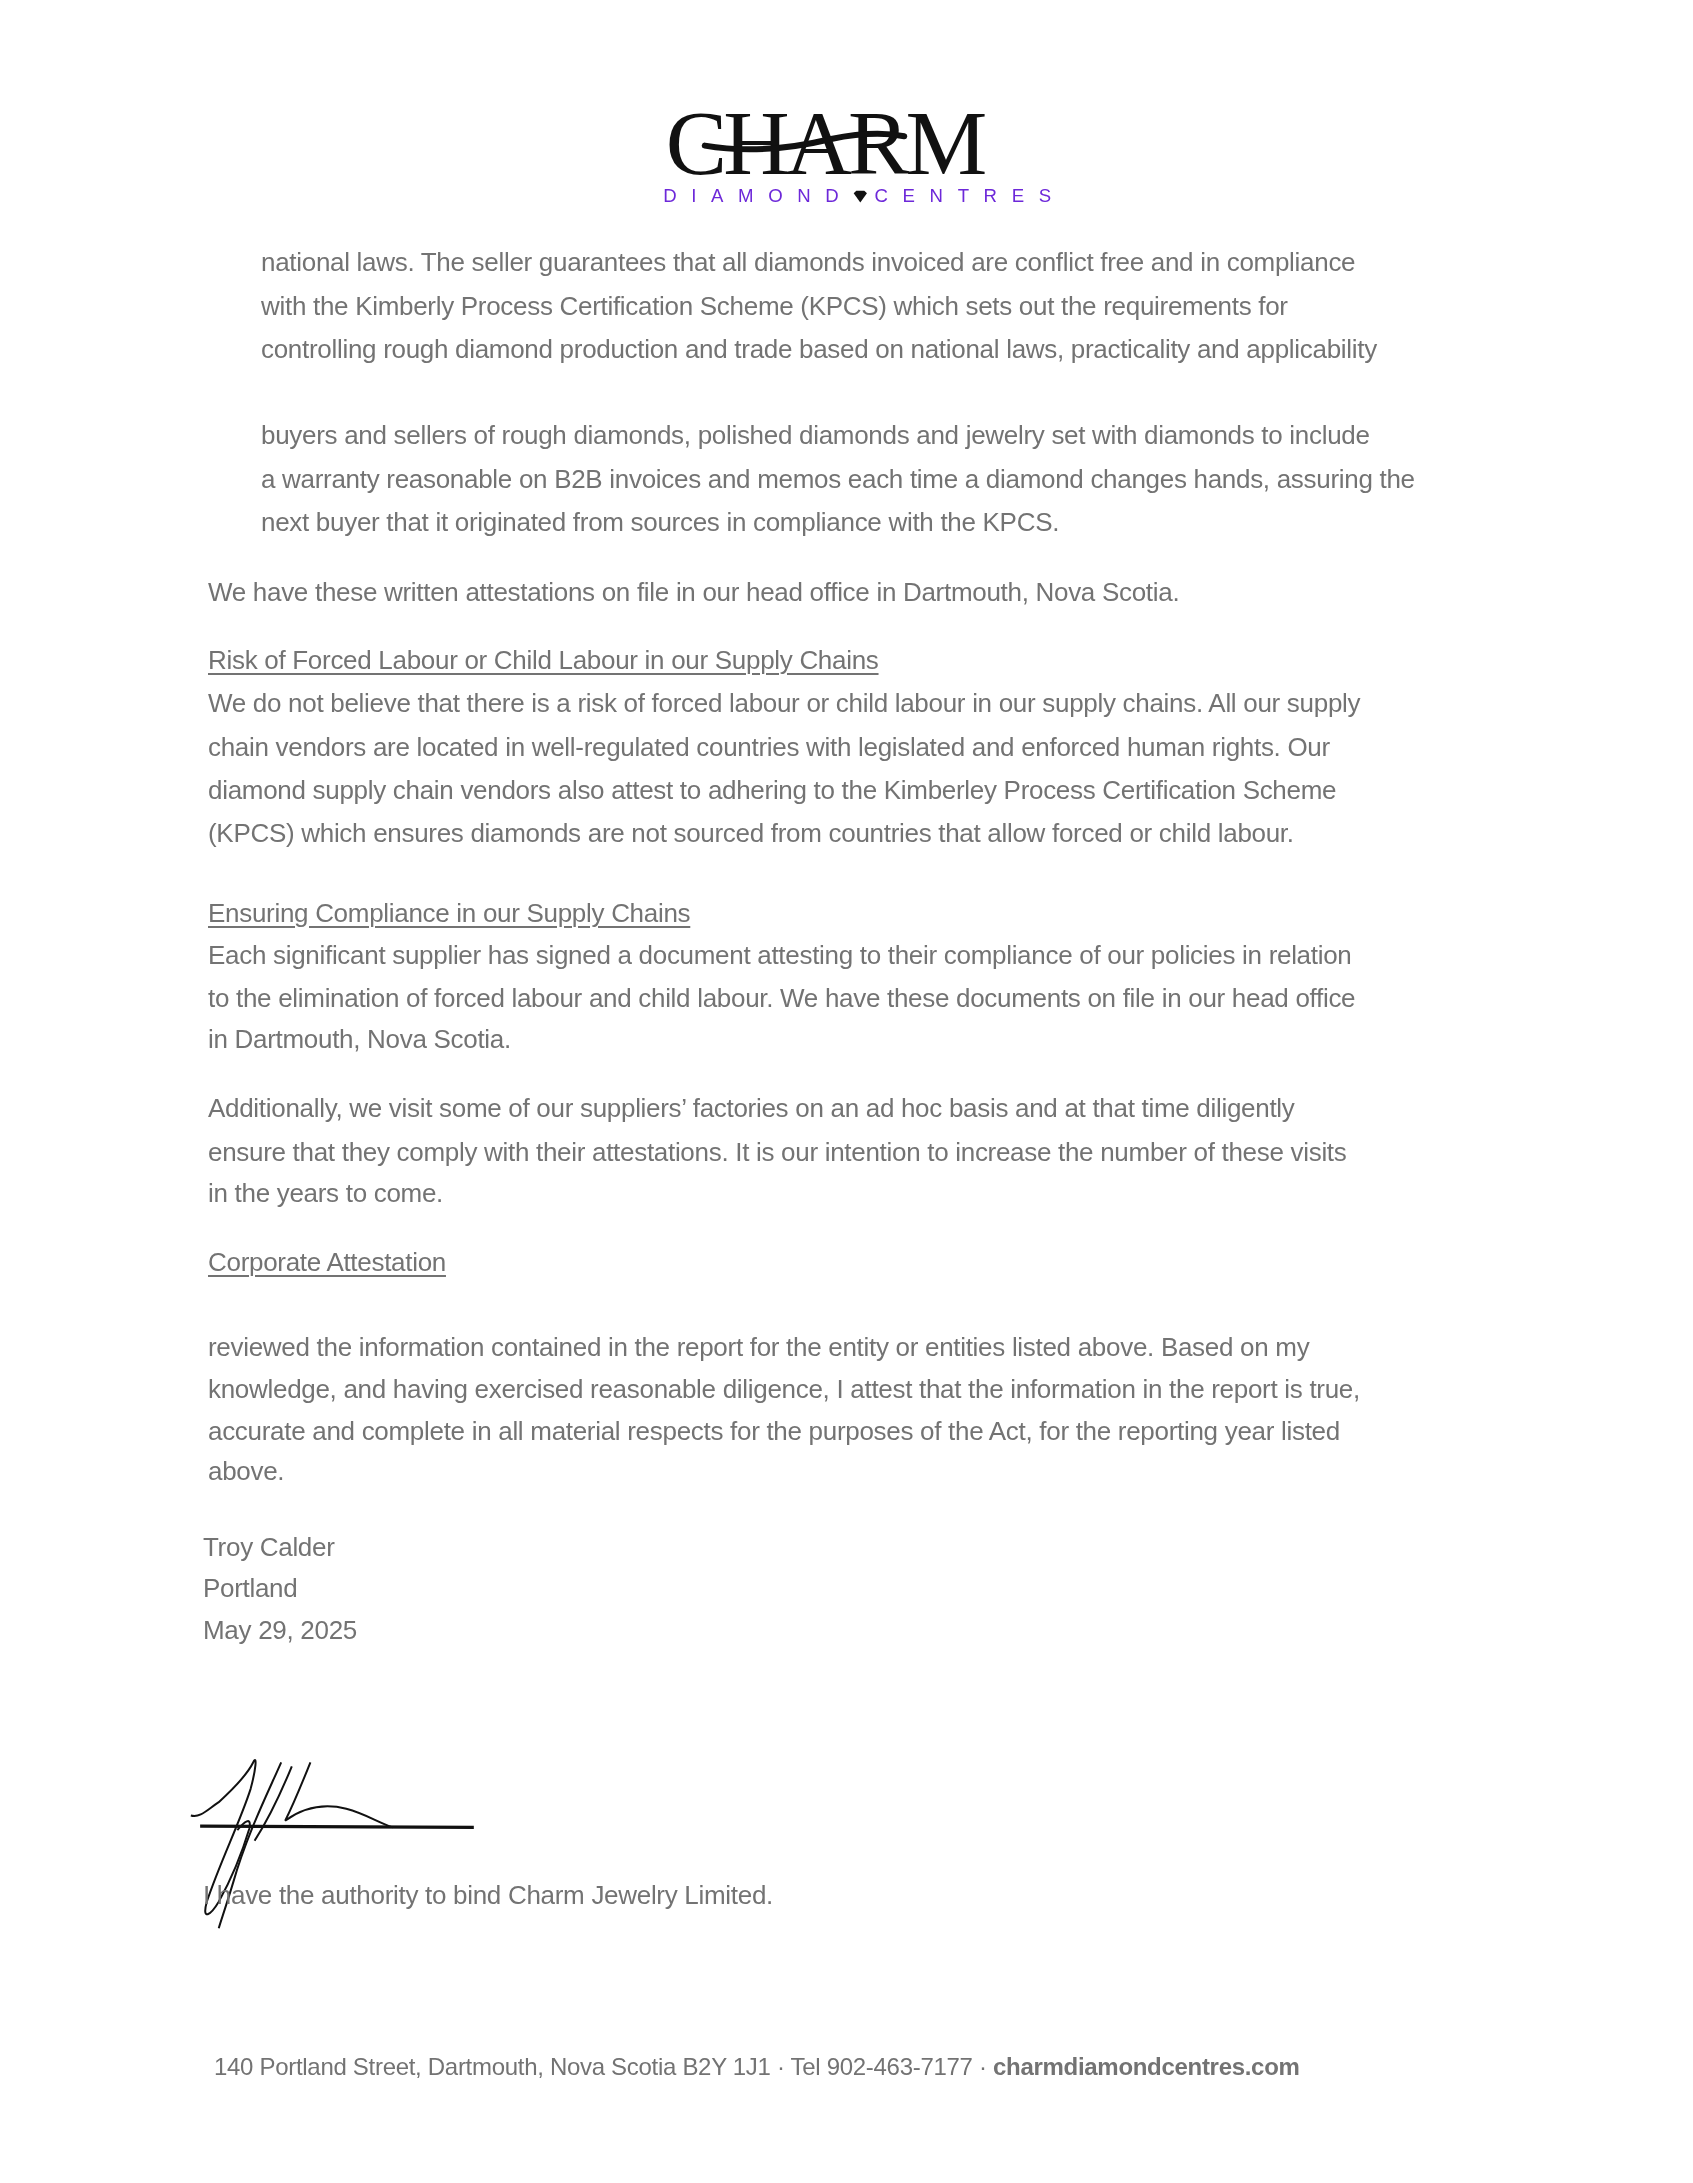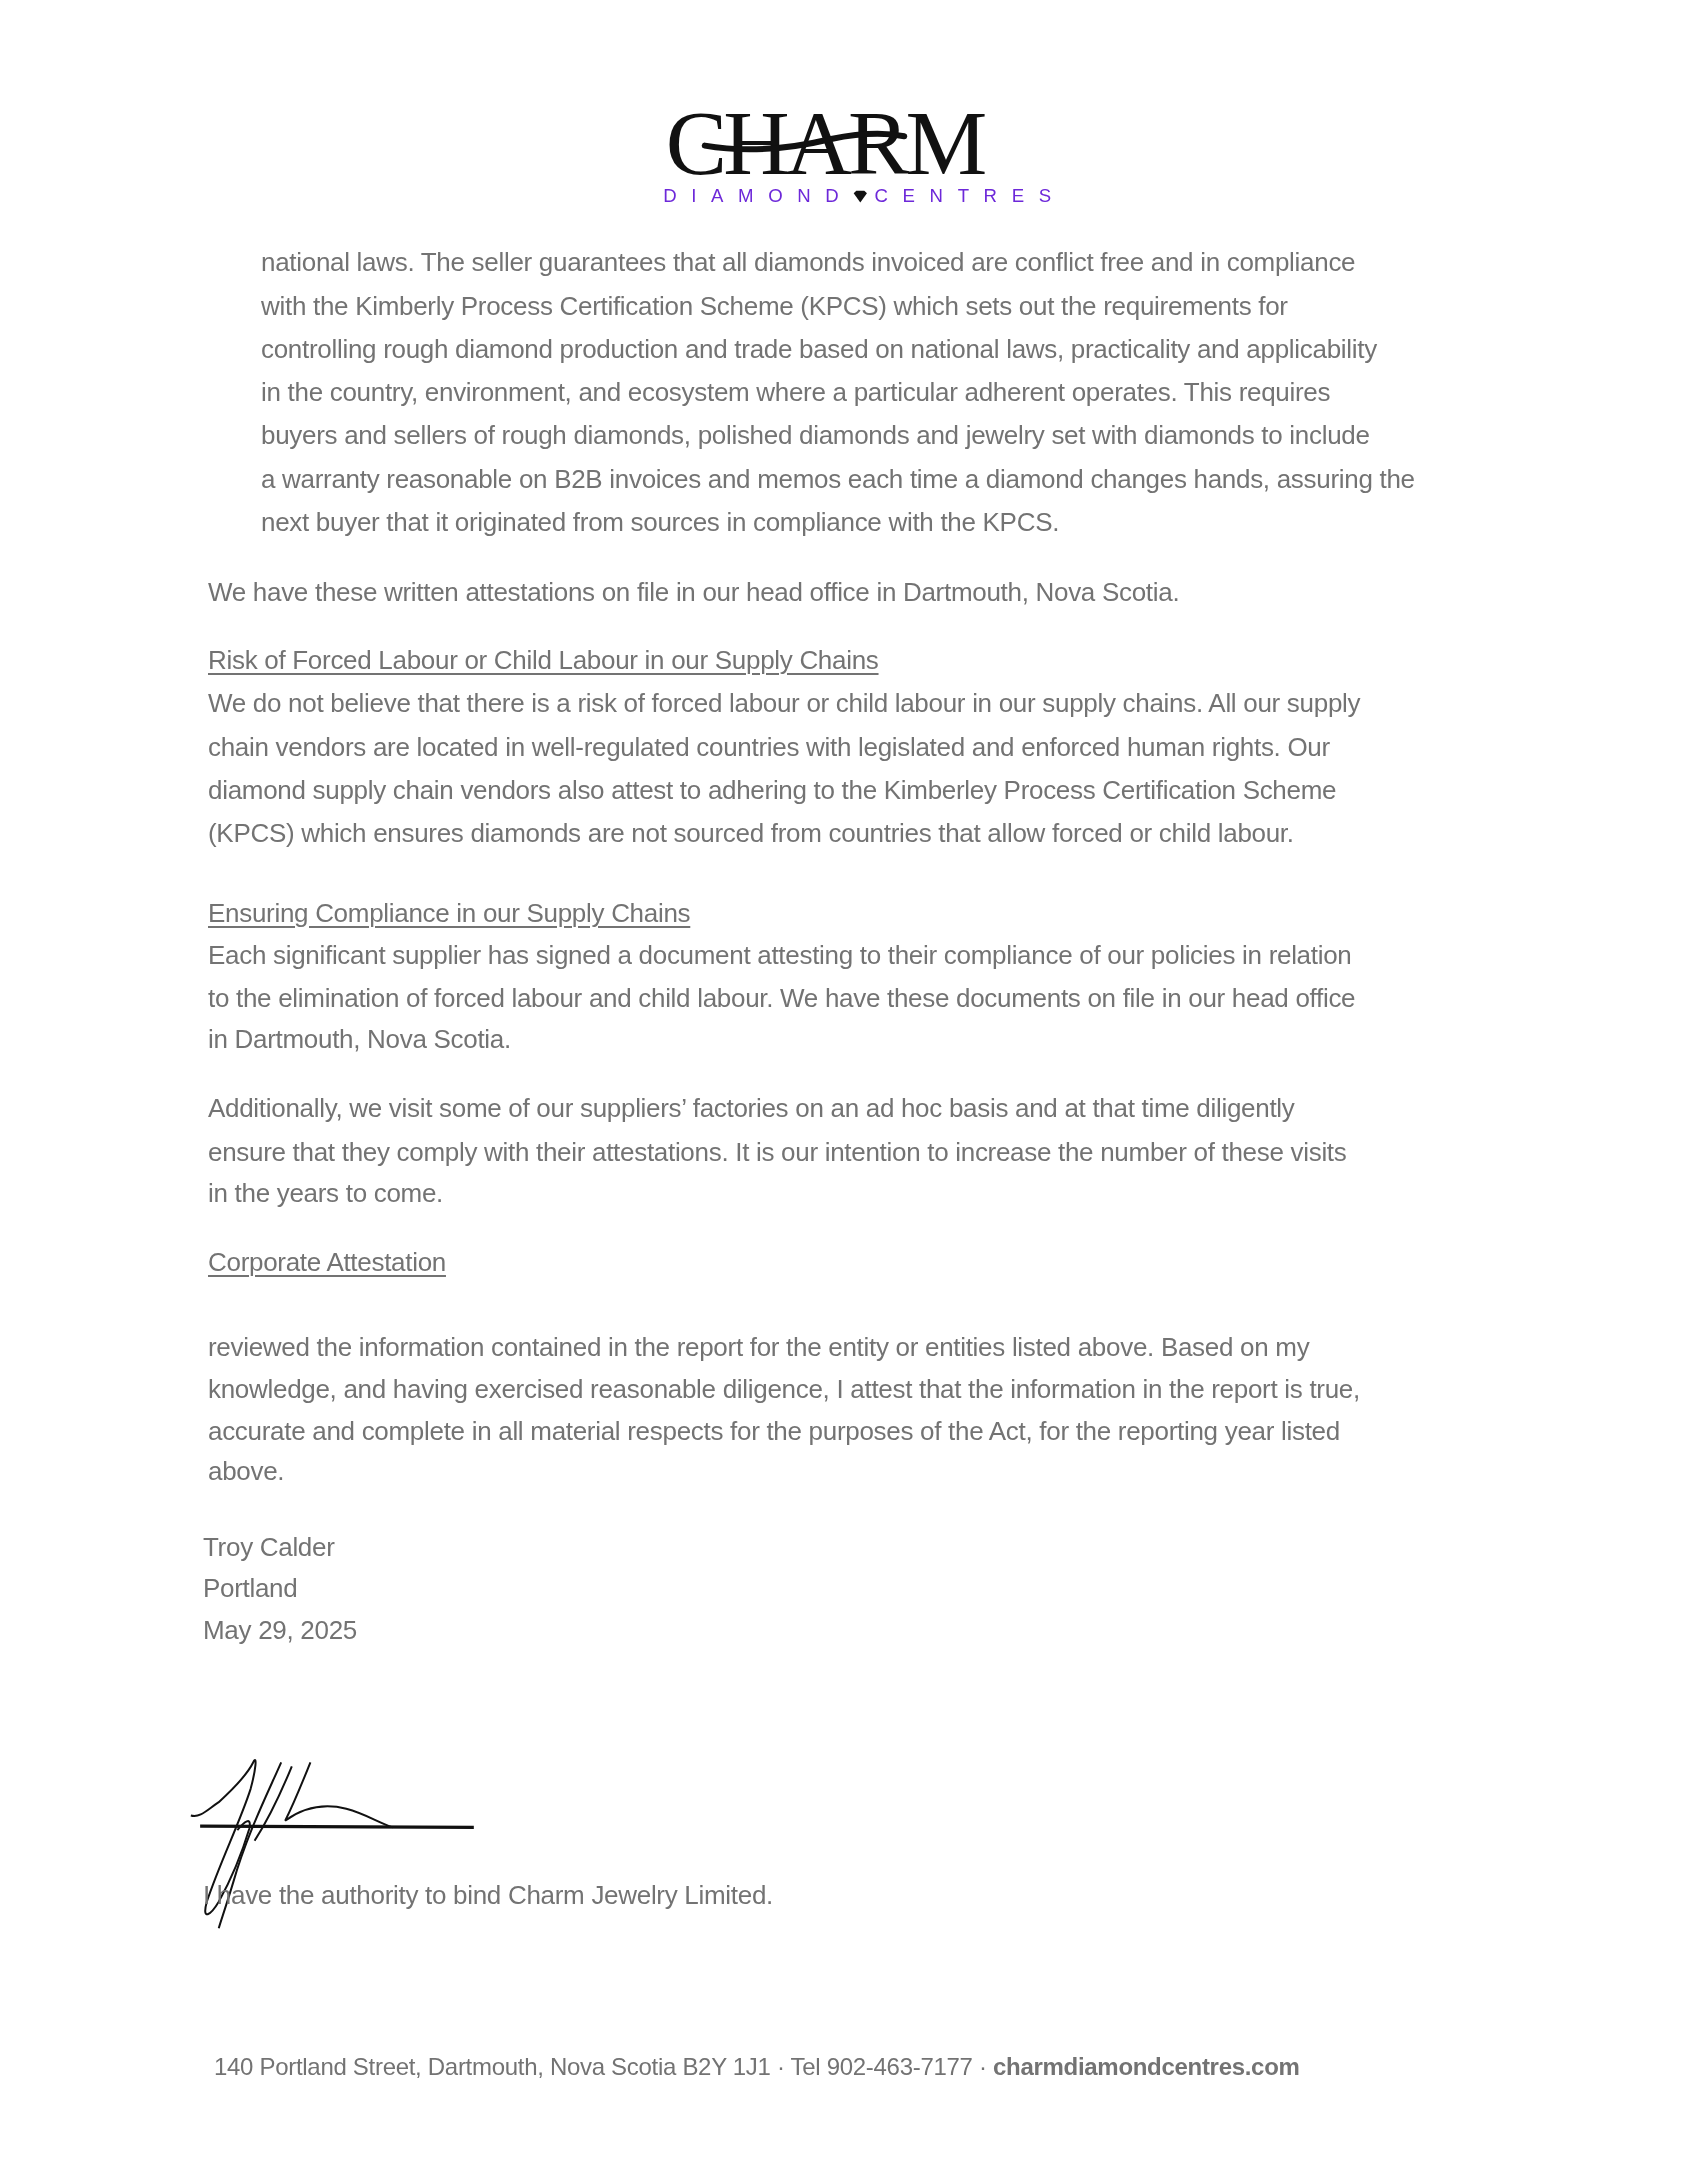--- a/index.html
+++ b/index.html
@@ -41,21 +41,20 @@
     <div class="logo-sub">
       <span>DIAMOND</span><svg class="gem" width="14.6" height="13.3" viewBox="0 0 22 20">
           <path d="M1 5 L5 1 L17 1 L21 5 L11 19 Z" fill="#111"></path>
         </svg><span>CENTRES</span>
     </div>
   </div>
 
   <div class="line" style="left:261px; top:247px;">national laws. The seller guarantees that all diamonds invoiced are conflict free and in compliance</div>
   <div class="line" style="left:261px; top:291px;">with the Kimberly Process Certification Scheme (KPCS) which sets out the requirements for</div>
   <div class="line" style="left:261px; top:334px;">controlling rough diamond production and trade based on national laws, practicality and applicability</div>
-  <div class="line" style="left:261px; top:377px;">in the country, environment, and ecosystem where a particular adherent operates. This requires</div>
   <div class="line" style="left:261px; top:420px;">buyers and sellers of rough diamonds, polished diamonds and jewelry set with diamonds to include</div>
   <div class="line" style="left:261px; top:464px;">a warranty reasonable on B2B invoices and memos each time a diamond changes hands, assuring the</div>
   <div class="line" style="left:261px; top:507px;">next buyer that it originated from sources in compliance with the KPCS.</div>
 
   <div class="line" style="left:208px; top:577px;">We have these written attestations on file in our head office in Dartmouth, Nova Scotia.</div>
 
   <div class="line heading" style="left:208px; top:645px;">Risk of Forced Labour or Child Labour in our Supply Chains</div>
   <div class="line" style="left:208px; top:688px;">We do not believe that there is a risk of forced labour or child labour in our supply chains.  All our supply</div>
   <div class="line" style="left:208px; top:732px;">chain vendors are located in well-regulated countries with legislated and enforced human rights.  Our</div>
   <div class="line" style="left:208px; top:775px;">diamond supply chain vendors also attest to adhering to the Kimberley Process Certification Scheme</div>

